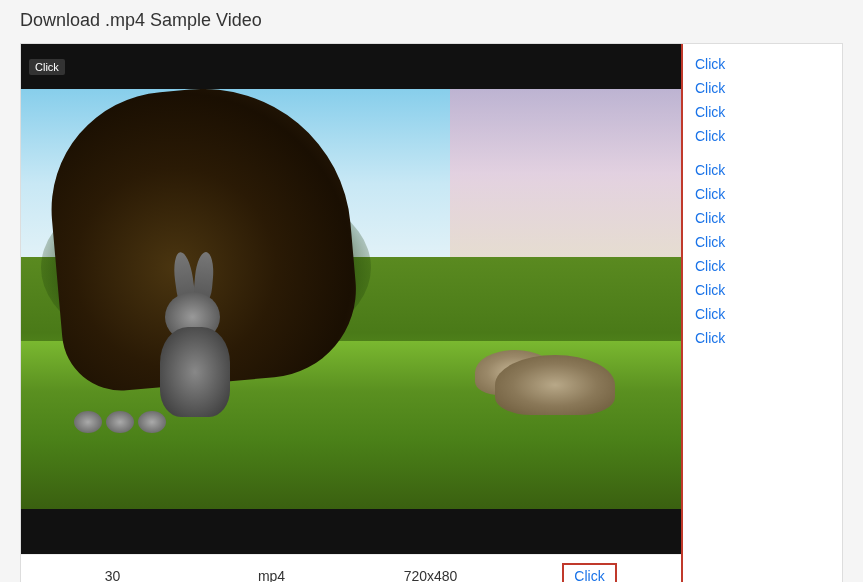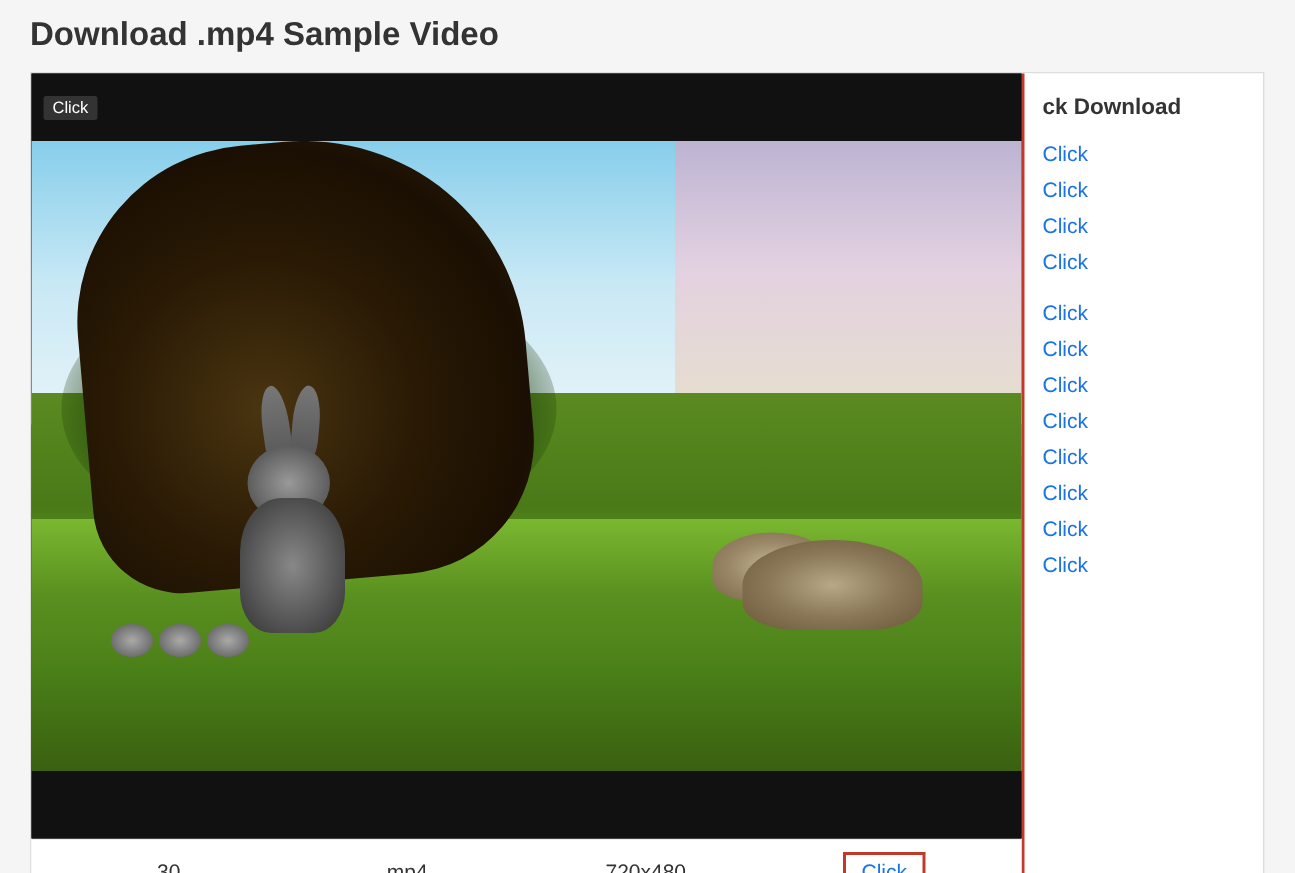--- a/index.html
+++ b/index.html
@@ -4,22 +4,22 @@
   <style>
     * { margin: 0; padding: 0; box-sizing: border-box; }
     body {
       font-family: Arial, sans-serif;
       background: #f5f5f5;
       width: 863px;
       min-height: 582px;
       padding: 10px 20px;
     }
     h1 {
-      font-size: 22px;
-      font-weight: bold;
+      font-size: 18px;
+      font-weight: normal;
       color: #333;
       margin-bottom: 12px;
     }
     .main-container {
       display: flex;
       width: 100%;
       background: white;
       border: 1px solid #ddd;
     }
     .video-section {
@@ -283,21 +283,20 @@
       <div class="footer-item">30</div>
       <div class="footer-item">mp4</div>
       <div class="footer-item">720x480</div>
       <div class="footer-item">
         <span class="footer-click-btn">Click</span>
       </div>
     </div>
   </div>
 
   <div class="sidebar">
-    <div class="sidebar-header">ck Download</div>
     <div id="sidebar-links-container">
         <a class="click-link" href="#">Click</a>
         <a class="click-link" href="#">Click</a>
         <a class="click-link" href="#">Click</a>
         <a class="click-link" href="#">Click</a>
         <div class="sidebar-divider"></div>
         <a class="click-link" href="#">Click</a>
         <a class="click-link" href="#">Click</a>
         <a class="click-link" href="#">Click</a>
         <a class="click-link" href="#">Click</a>

